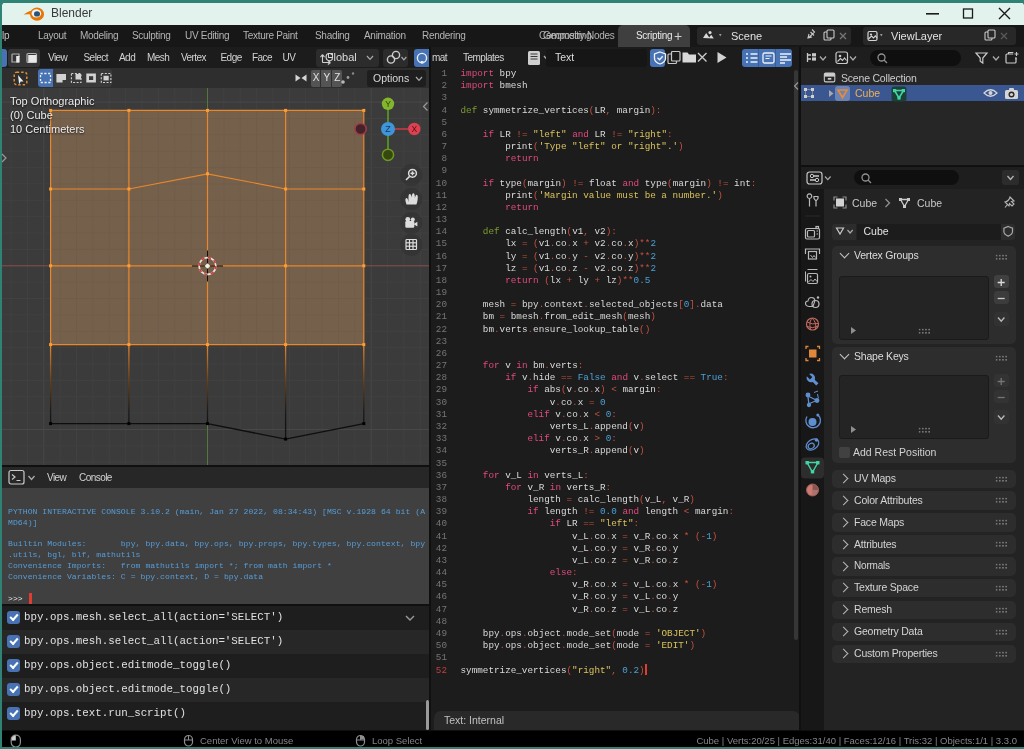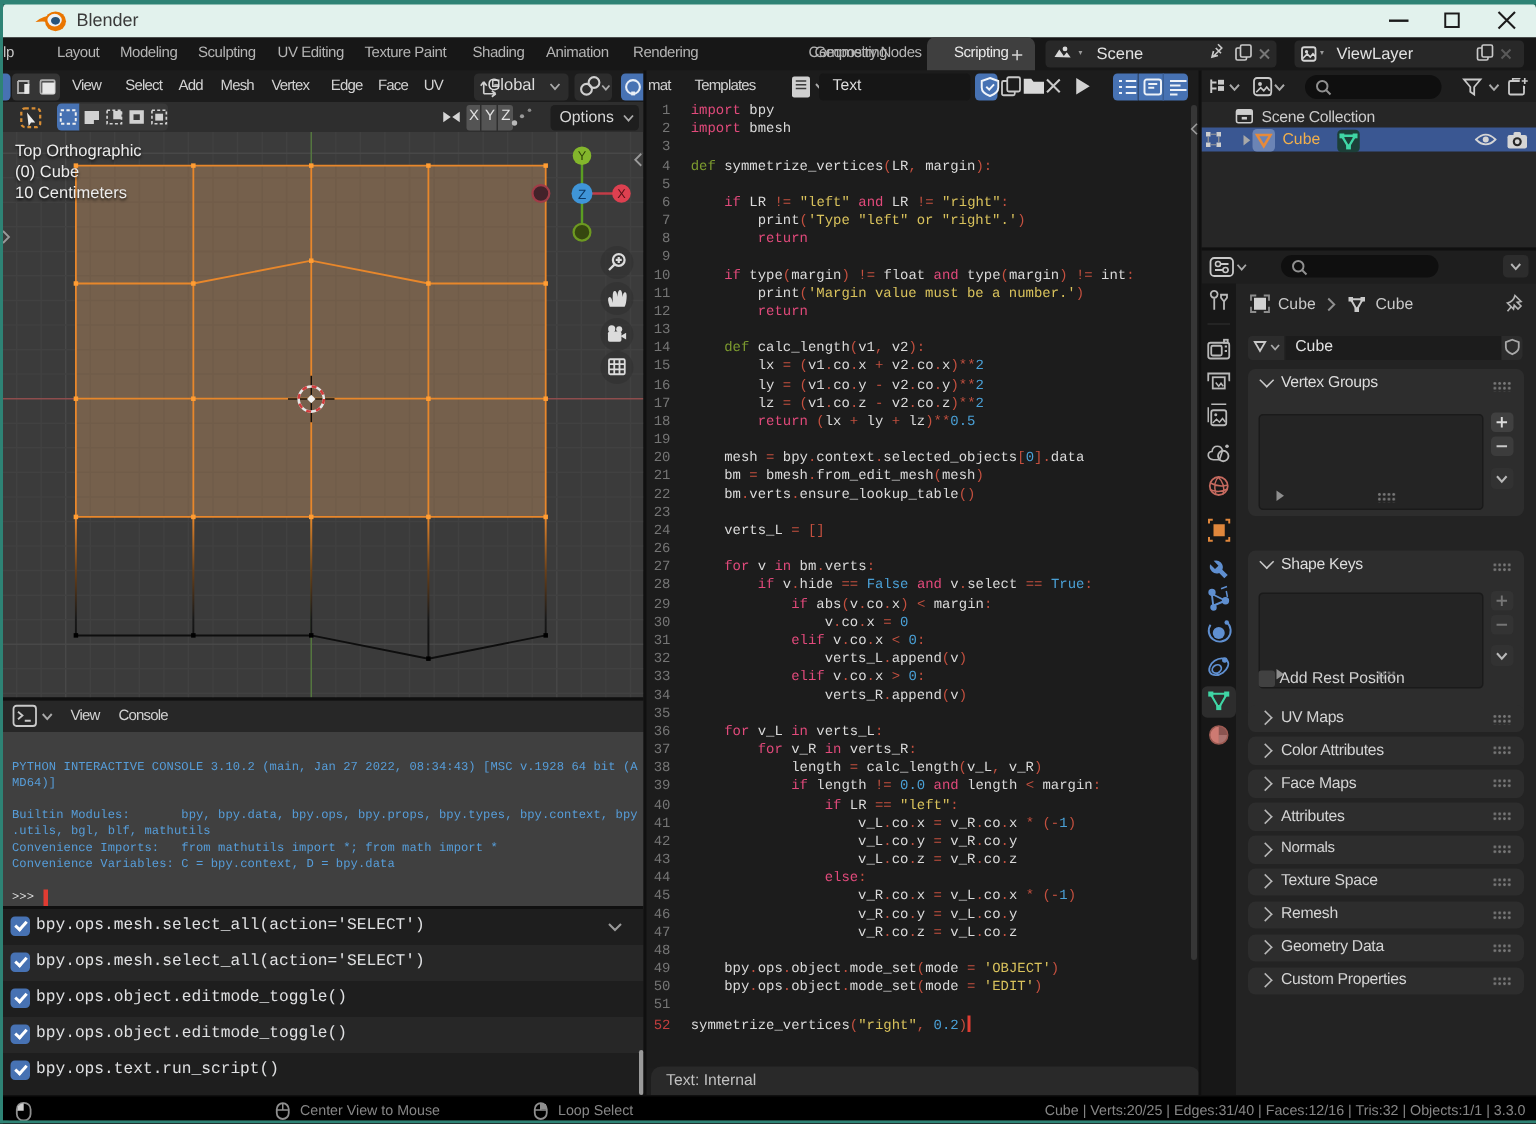--- a/index.html
+++ b/index.html
@@ -521,21 +521,20 @@
 <div class="cl"><span class="ln">14</span><span class="cd">    <i class="d">def</i> calc_length<i class="o">(</i>v1<i class="o">,</i> v2<i class="o">):</i></span></div>
 <div class="cl"><span class="ln">15</span><span class="cd">        lx <i class="o">=</i> <i class="o">(</i>v1<i class="o">.</i>co<i class="o">.</i>x <i class="o">+</i> v2<i class="o">.</i>co<i class="o">.</i>x<i class="o">)**</i><i class="n">2</i></span></div>
 <div class="cl"><span class="ln">16</span><span class="cd">        ly <i class="o">=</i> <i class="o">(</i>v1<i class="o">.</i>co<i class="o">.</i>y <i class="o">-</i> v2<i class="o">.</i>co<i class="o">.</i>y<i class="o">)**</i><i class="n">2</i></span></div>
 <div class="cl"><span class="ln">17</span><span class="cd">        lz <i class="o">=</i> <i class="o">(</i>v1<i class="o">.</i>co<i class="o">.</i>z <i class="o">-</i> v2<i class="o">.</i>co<i class="o">.</i>z<i class="o">)**</i><i class="n">2</i></span></div>
 <div class="cl"><span class="ln">18</span><span class="cd">        <i class="k">return</i> <i class="o">(</i>lx <i class="o">+</i> ly <i class="o">+</i> lz<i class="o">)**</i><i class="n">0.5</i></span></div>
 <div class="cl"><span class="ln">19</span><span class="cd"></span></div>
 <div class="cl"><span class="ln">20</span><span class="cd">    mesh <i class="o">=</i> bpy<i class="o">.</i>context<i class="o">.</i>selected_objects<i class="o">[</i><i class="n">0</i><i class="o">].</i>data</span></div>
 <div class="cl"><span class="ln">21</span><span class="cd">    bm <i class="o">=</i> bmesh<i class="o">.</i>from_edit_mesh<i class="o">(</i>mesh<i class="o">)</i></span></div>
 <div class="cl"><span class="ln">22</span><span class="cd">    bm<i class="o">.</i>verts<i class="o">.</i>ensure_lookup_table<i class="o">()</i></span></div>
 <div class="cl"><span class="ln">23</span><span class="cd"></span></div>
-<div class="cl"><span class="ln">24</span><span class="cd">    verts_L <i class="o">=</i> <i class="o">[]</i></span></div>
 <div class="cl"><span class="ln">26</span><span class="cd"></span></div>
 <div class="cl"><span class="ln">27</span><span class="cd">    <i class="k">for</i> v <i class="k">in</i> bm<i class="o">.</i>verts<i class="o">:</i></span></div>
 <div class="cl"><span class="ln">28</span><span class="cd">        <i class="k">if</i> v<i class="o">.</i>hide <i class="o">==</i> <i class="n">False</i> <i class="k">and</i> v<i class="o">.</i>select <i class="o">==</i> <i class="n">True</i><i class="o">:</i></span></div>
 <div class="cl"><span class="ln">29</span><span class="cd">            <i class="k">if</i> abs<i class="o">(</i>v<i class="o">.</i>co<i class="o">.</i>x<i class="o">)</i> <i class="o">&lt;</i> margin<i class="o">:</i></span></div>
 <div class="cl"><span class="ln">30</span><span class="cd">                v<i class="o">.</i>co<i class="o">.</i>x <i class="o">=</i> <i class="n">0</i></span></div>
 <div class="cl"><span class="ln">31</span><span class="cd">            <i class="k">elif</i> v<i class="o">.</i>co<i class="o">.</i>x <i class="o">&lt;</i> <i class="n">0</i><i class="o">:</i></span></div>
 <div class="cl"><span class="ln">32</span><span class="cd">                verts_L<i class="o">.</i>append<i class="o">(</i>v<i class="o">)</i></span></div>
 <div class="cl"><span class="ln">33</span><span class="cd">            <i class="k">elif</i> v<i class="o">.</i>co<i class="o">.</i>x <i class="o">&gt;</i> <i class="n">0</i><i class="o">:</i></span></div>
 <div class="cl"><span class="ln">34</span><span class="cd">                verts_R<i class="o">.</i>append<i class="o">(</i>v<i class="o">)</i></span></div>
 <div class="cl"><span class="ln">35</span><span class="cd"></span></div>
@@ -783,21 +782,21 @@
         <path d="M3.7 6.5 h7" stroke="#c9c9c9" stroke-width="1.3"></path>
       </svg>
   </div>
   <div style="position:absolute;left:162px;top:65.5px;width:14.5px;height:14px;background:#323232;border-radius:3px;">
     <svg width="14.5" height="14">
         <path d="M4 5.5 l3.2 3.6 3.2-3.6" stroke="#b8b8b8" stroke-width="1.4" fill="none"></path>
       </svg>
   </div>
 </div>
 
-<div class="abs panel" style="left:832px;top:367px;width:184px;height:116px;">
+<div class="abs panel" style="left:832px;top:347px;width:184px;height:116px;">
   <span class="chev down" style="border-color:#c9c9c9;"></span>
   <span class="ptitle" style="font-size:10.5px;letter-spacing:-0.2px;">Shape Keys</span>
   <span class="dots" style="top:8px;right:8px;"></span>
   <div style="position:absolute;left:6.5px;top:28px;width:148px;height:62px;background:#242424;border:1px solid #1a1a1a;border-radius:3px;">
     <svg style="position:absolute;left:10px;bottom:5px" width="8" height="8">
         <path d="M1 1 l5 3.5 -5 3.5 Z" fill="#8e8e8e"></path>
       </svg>
     <div class="dots" style="left:78px;bottom:4px;top:auto;right:auto;"></div>
   </div>
   <div style="position:absolute;left:162px;top:27px;width:14.5px;height:13px;background:#333333;border-radius:3px;">

